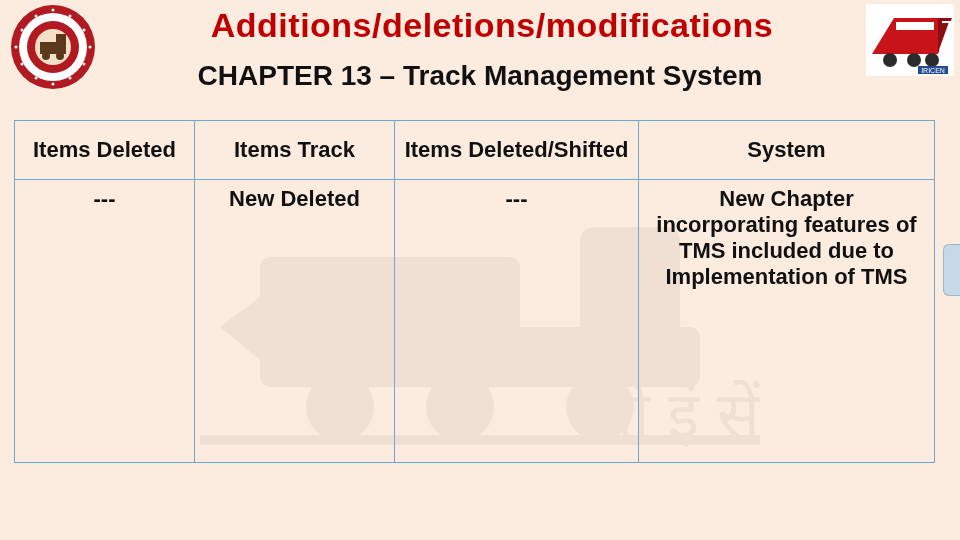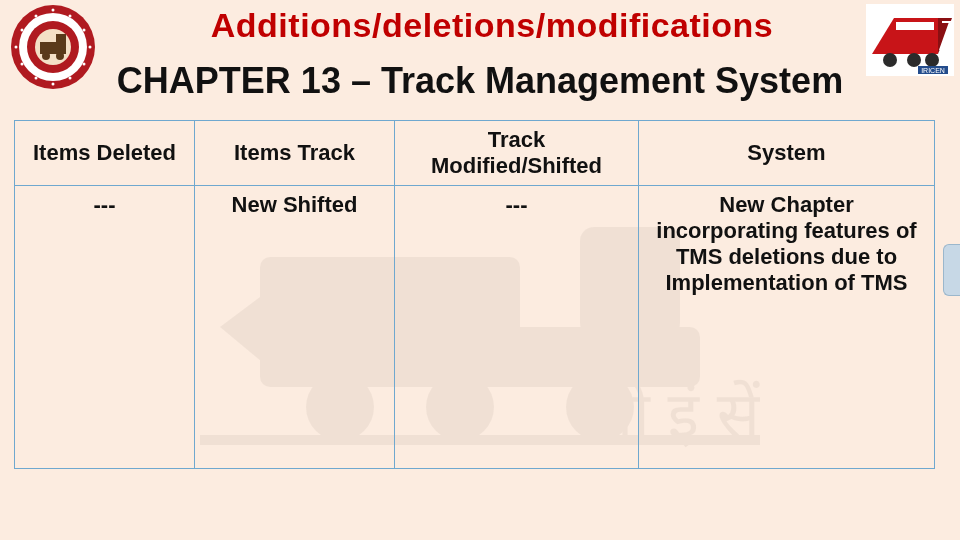--- a/index.html
+++ b/index.html
@@ -41,21 +41,21 @@
     font-weight: bold;
     color: #c00000;
     letter-spacing: 0.5px;
     padding-left: 24px;
   }
   .subtitle {
     position: absolute;
     top: 60px;
     left: 0; right: 0;
     text-align: center;
-    font-size: 36px;
+    font-size: 28px;
     font-weight: bold;
     color: #111;
   }
   .table-wrap {
     position: absolute;
     top: 120px;
     left: 14px;
     width: 920px;
   }
   table {
@@ -165,28 +165,28 @@
     <colgroup>
       <col class="c1">
         <col class="c2">
         <col class="c3">
         <col class="c4">
     </colgroup>
     <thead>
       <tr>
         <th>Items Deleted</th>
         <th>Items Track</th>
-        <th>Track Modified/Shifted</th>
+        <th>Items Deleted/Shifted</th>
         <th>System</th>
       </tr>
     </thead>
     <tbody>
       <tr>
         <td class="body-cell">---</td>
-        <td class="body-cell">New Shifted</td>
+        <td class="body-cell">New Deleted</td>
         <td class="body-cell">---</td>
-        <td class="body-cell">New Chapter incorporating features of TMS deletions due to Implementation of TMS</td>
+        <td class="body-cell">New Chapter incorporating features of TMS included due to Implementation of TMS</td>
       </tr>
     </tbody>
   </table>
 </div>
 
 <div class="nextslide-tab"></div>
 
 </body></html>

